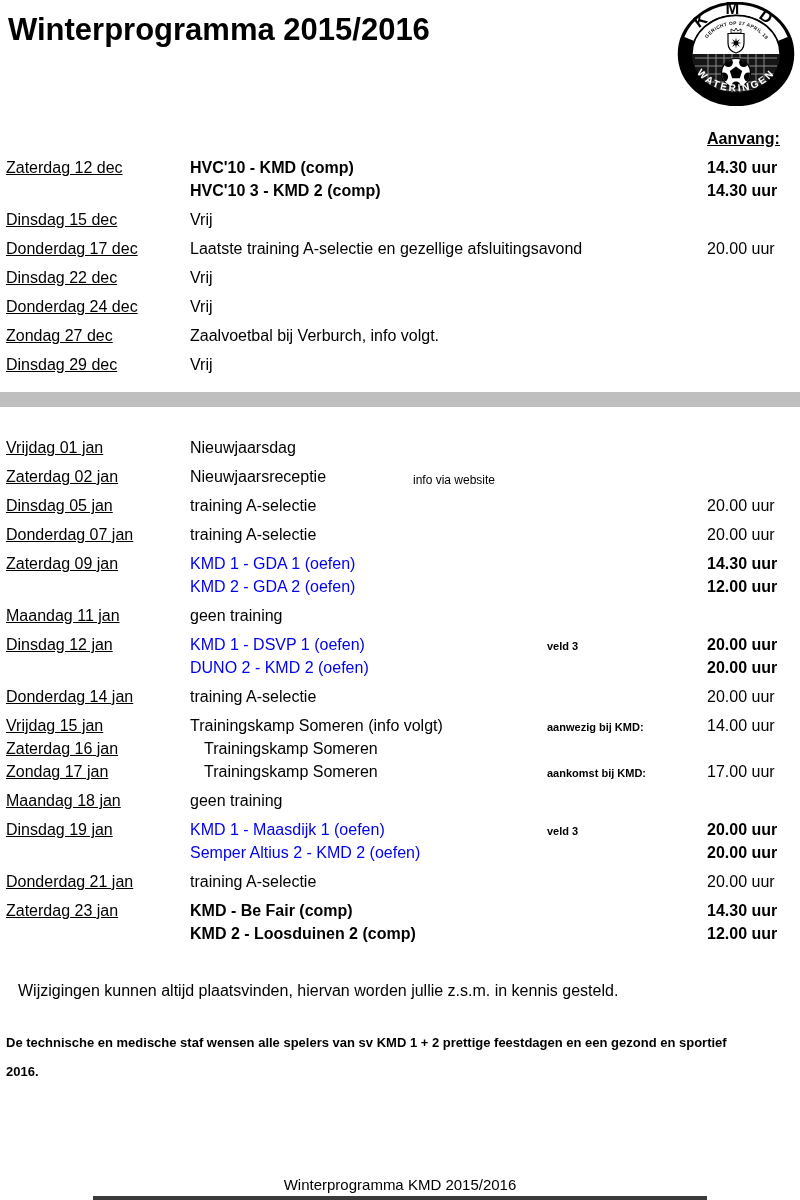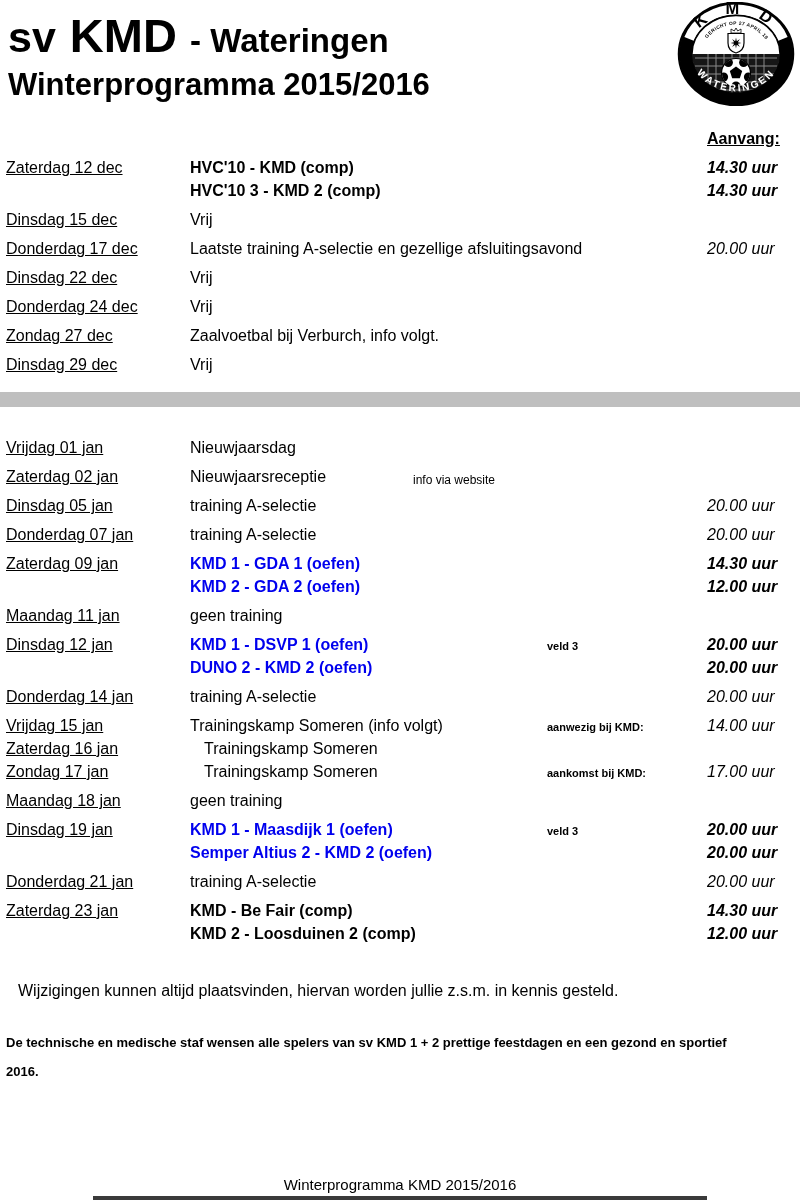--- a/index.html
+++ b/index.html
@@ -29,46 +29,43 @@
   .row.first { }
   .row.tight { margin-top: 5px; gap: 14px; }
   .row.after-divider { margin-top: 32px; }
   .date-cell { flex: 0 0 184px; }
   .date-text { text-decoration: underline; }
   .lines { flex: 1 1 auto; min-width: 0; }
   .line { display: flex; align-items: baseline; height: 18px; line-height: 18px; white-space: nowrap; }
   .line + .line { margin-top: 5px; }
   .desc { flex: 1 1 auto; min-width: 0; position: relative; }
   .desc-text.bold { font-weight: bold; }
-  .desc-text.blue { font-weight: bold; color: var(--match-blue, #0000EE); }
+  .desc-text.blue { font-weight: normal; color: var(--match-blue, #0000EE); }
   .info { position: absolute; left: 223px; top: 3px; font-size: 12px; display: none; }
   .note { flex: 0 0 160px; width: 160px; font-size: 11px; font-weight: bold; display: none; padding-left: 2px; box-sizing: border-box; }
-  .time { flex: 0 0 95px; width: 95px; padding-left: 2px; box-sizing: border-box; font-style: italic; }
+  .time { flex: 0 0 95px; width: 95px; padding-left: 2px; box-sizing: border-box; }
   .time.bold { font-weight: bold; }
 
   .divider { width: 800px; height: 15px; margin-left: -6px; margin-top: 18px;
              background: var(--divider-gray, #BFBFBF); }
 
   
   .change-note { position: absolute; top: 982px; left: 18px; font-size: 16px; }
   .closing-note { position: absolute; top: 1028px; left: 6px; width: 740px;
                   font-size: 13px; font-weight: bold; line-height: 29px; }
   .page-footer { position: absolute; top: 1176px; left: 0; width: 800px;
                  text-align: center; font-size: 15px; }
   .bottom-bar { position: absolute; top: 1196px; left: 93px; width: 614px; height: 4px; background: #3a3a3a; }
 </style>
 </head>
 <body>
 
 <div class="page">
 
   <div class="title-block">
-    <div class="title-line1">
-      <span class="t-sv">sv</span><span class="t-kmd">KMD</span><span class="t-rest"> - Wateringen</span>
-    </div>
     <div class="title-line2">Winterprogramma 2015/2016</div>
   </div>
 
   <svg class="logo" viewBox="0 0 118 104" width="118" height="104" aria-hidden="true">
     <defs>
       <path id="arcTop" d="M 18.6 32.5 A 46 40 0 0 1 99.4 32.5" fill="none"></path>
       <path id="arcSmall" d="M 29.6 37.3 A 34 29.5 0 0 1 88.4 37.3" fill="none"></path>
       <path id="arcBottom" d="M 21.8 73.5 A 48 43 0 0 0 96.2 73.5" fill="none"></path>
       <clipPath id="bottomHalf">
           <path d="M 15 52 A 44 38.5 0 0 0 103 52 Z"></path>

